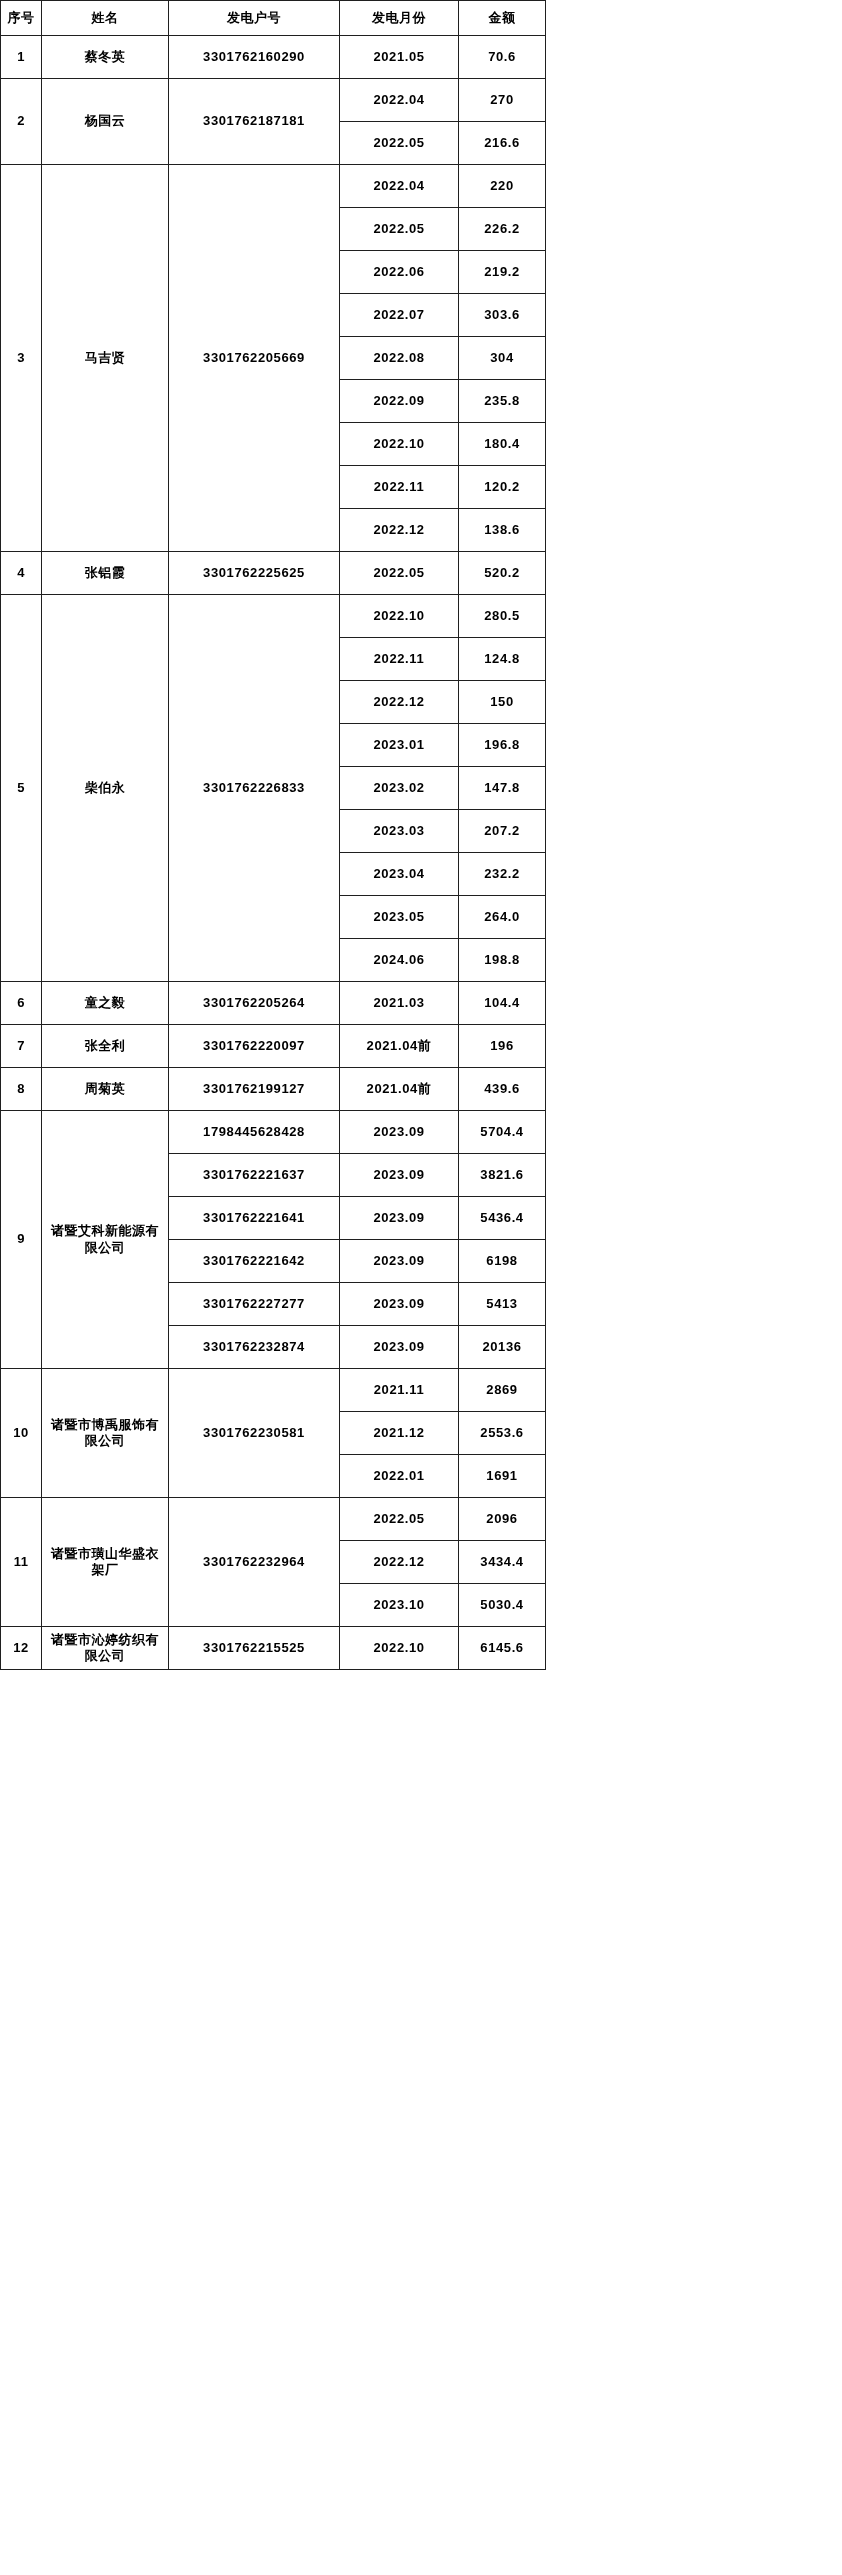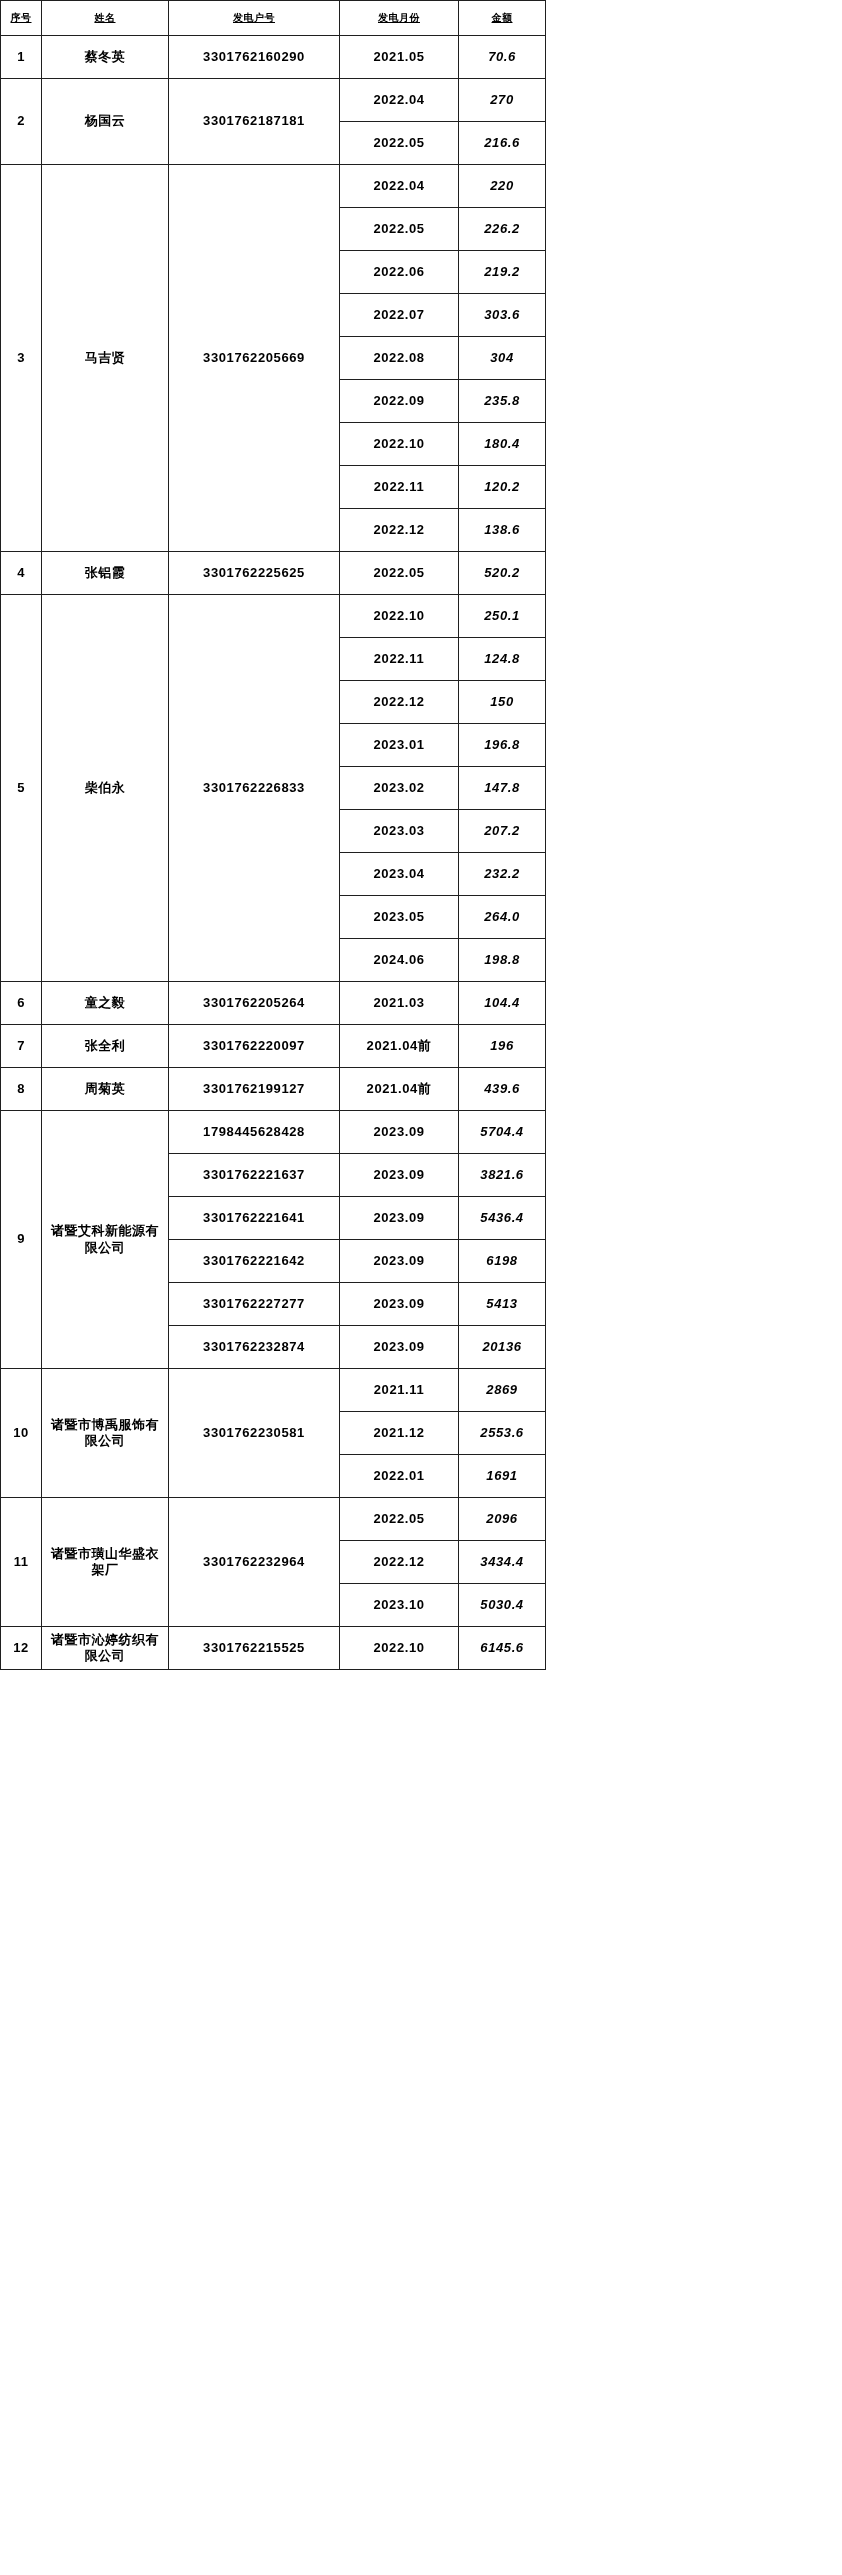--- a/index.html
+++ b/index.html
@@ -29,22 +29,21 @@
     text-align: center;
     vertical-align: middle;
     padding: 2px 3px;
     line-height: 1.25;
     font-weight: bold;
     letter-spacing: 0.5px;
   }
   table.grid th {
     height: 30px;
     font-weight: bold;
-    font-size: 10px;
-    text-decoration: underline;
+    font-size: 13px;
   }
   td.num, th.num {
     width: 34px;
   }
   td.name, th.name {
     width: 120px;
   }
   td.acct, th.acct {
     width: 164px;
   }
@@ -56,21 +55,20 @@
     margin-left: 28px;
   }
   td.rowcell {
     height: 38px;
   }
   td.mergecell {
     height: 38px;
   }
   .amount-val {
     letter-spacing: 0.6px;
-    font-style: italic;
   }
   .month-val {
     letter-spacing: 0.6px;
   }
   .acct-val {
     letter-spacing: 0.6px;
     margin-top: 37px;
   }
   .cn {
     font-family: "DejaVu Sans", "Liberation Sans", sans-serif;
@@ -154,21 +152,21 @@
           <td class="name cn mergecell" rowspan="1">张铝霞</td>
           <td class="acct mergecell" rowspan="1"><span class="acct-val">3301762225625</span></td>
           <td class="month rowcell"><span class="month-val">2022.05</span></td>
           <td class="amount rowcell"><span class="amount-val">520.2</span></td>
         </tr>
         <tr>
           <td class="num mergecell" rowspan="9">5</td>
           <td class="name cn mergecell" rowspan="9">柴伯永</td>
           <td class="acct mergecell" rowspan="9"><span class="acct-val">3301762226833</span></td>
           <td class="month rowcell"><span class="month-val">2022.10</span></td>
-          <td class="amount rowcell"><span class="amount-val">250.1</span></td>
+          <td class="amount rowcell"><span class="amount-val">280.5</span></td>
         </tr>
         <tr>
           <td class="month rowcell"><span class="month-val">2022.11</span></td>
           <td class="amount rowcell"><span class="amount-val">124.8</span></td>
         </tr>
         <tr>
           <td class="month rowcell"><span class="month-val">2022.12</span></td>
           <td class="amount rowcell"><span class="amount-val">150</span></td>
         </tr>
         <tr>

